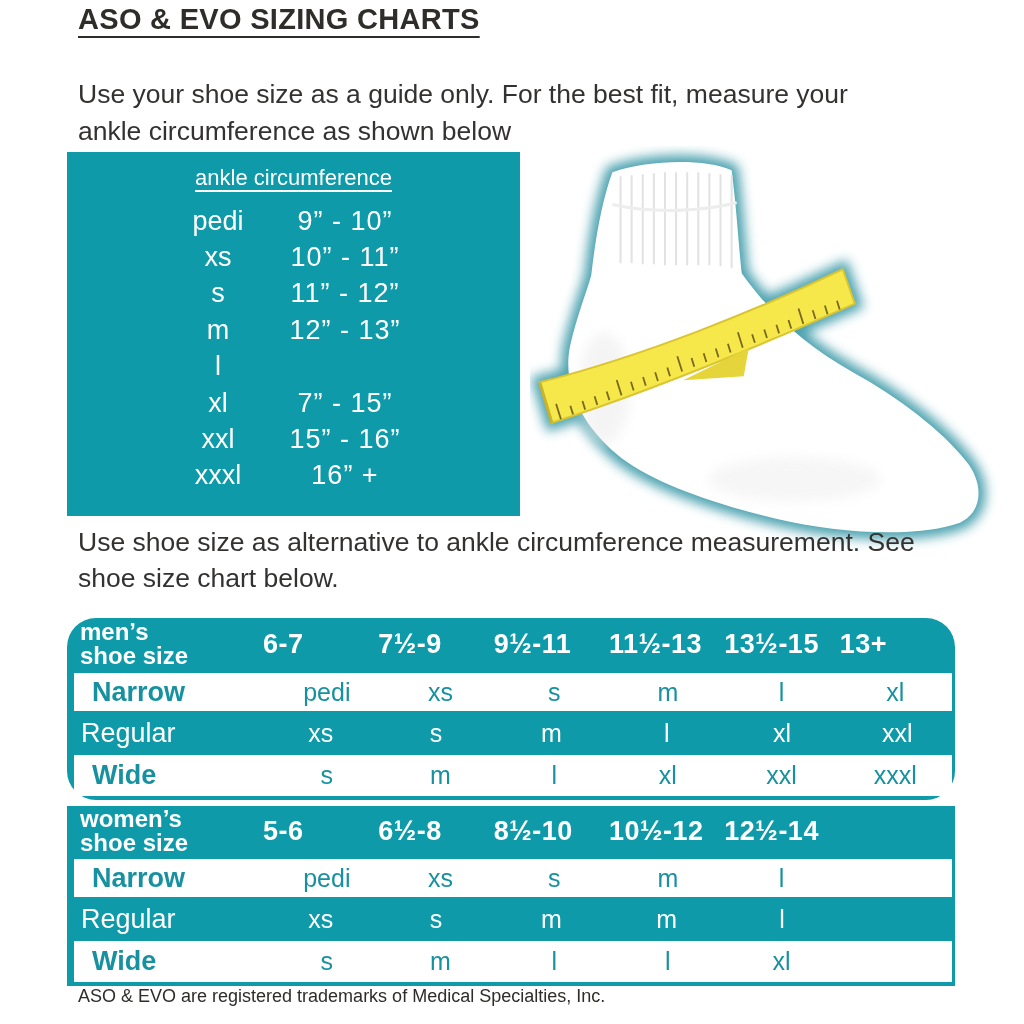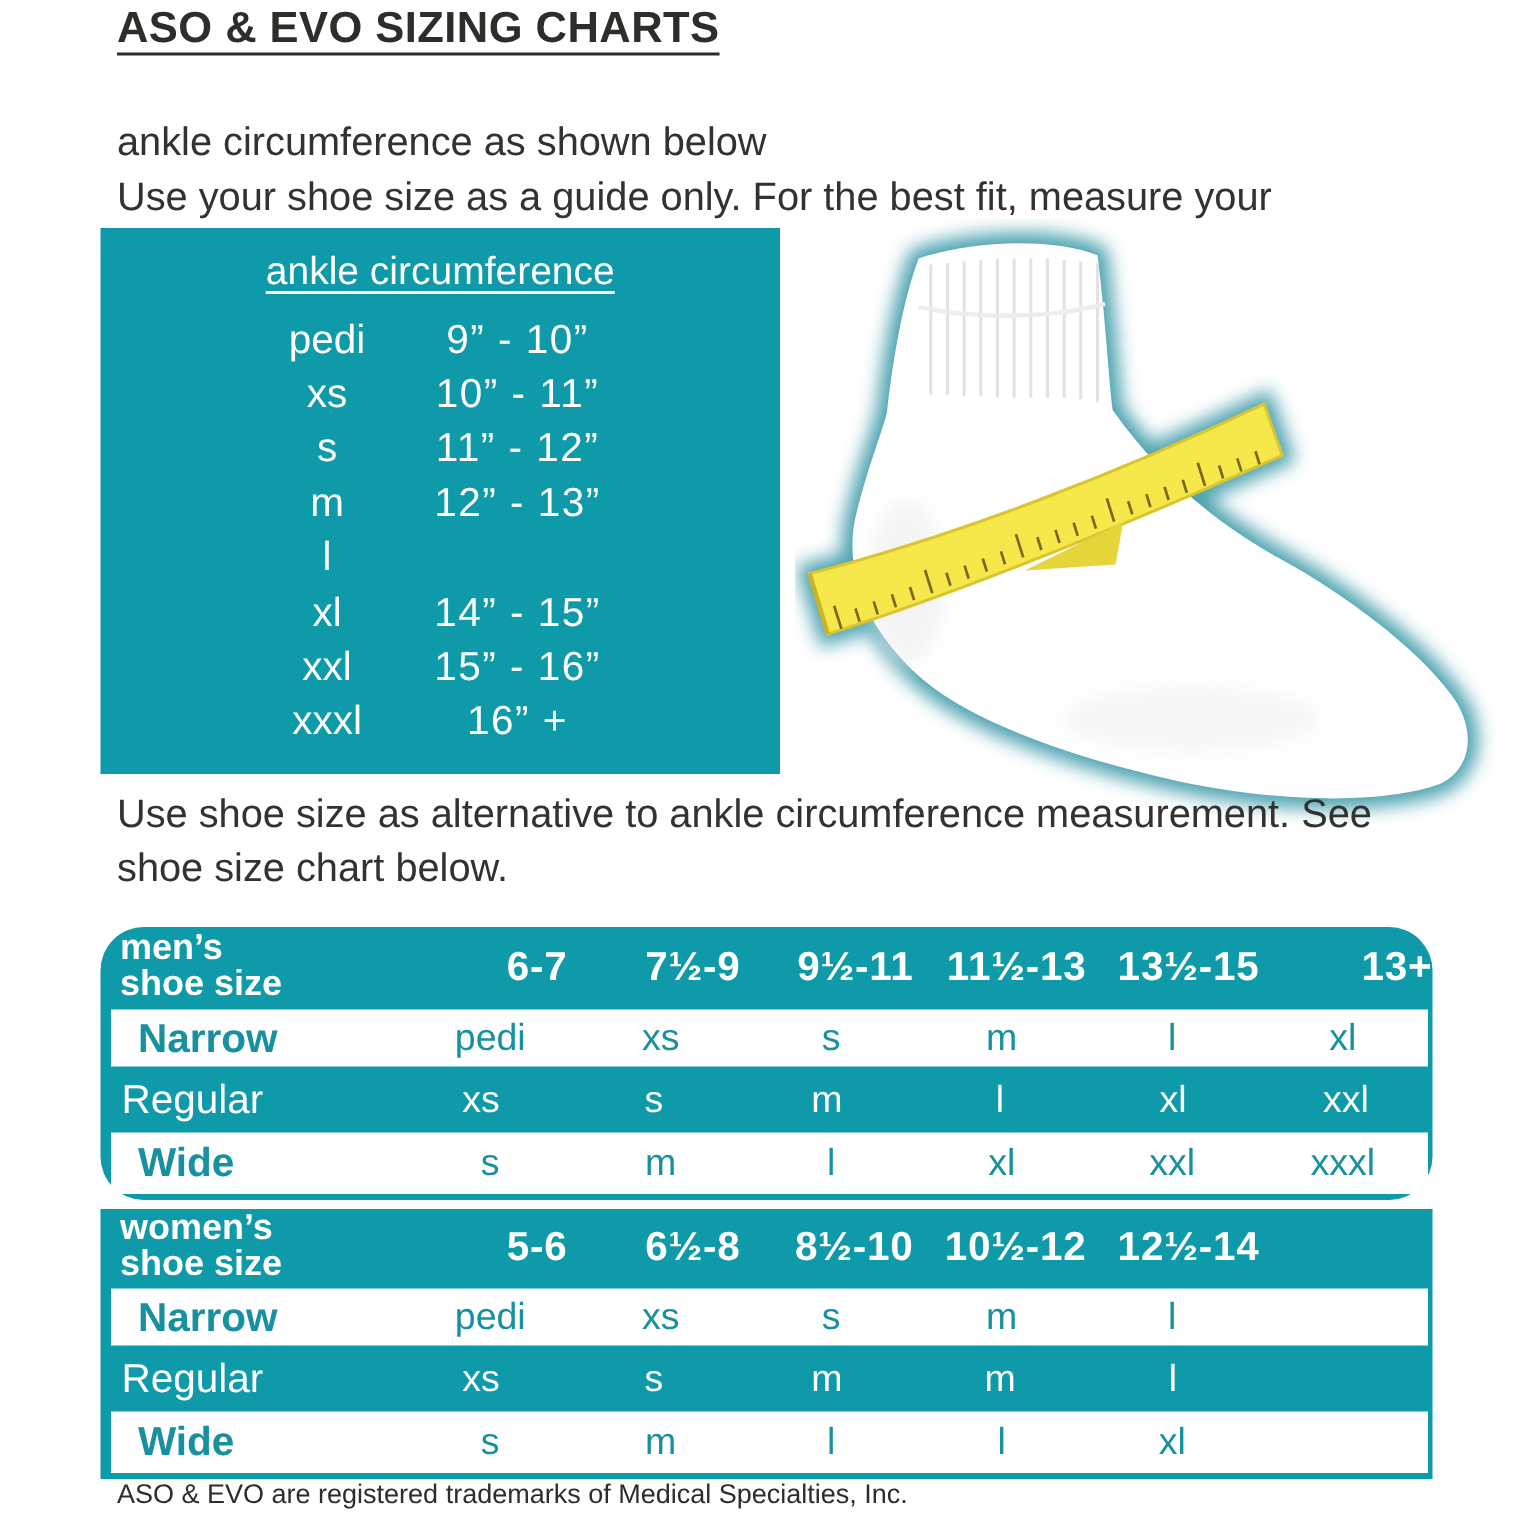--- a/index.html
+++ b/index.html
@@ -13,55 +13,55 @@
     text-decoration:underline;text-decoration-thickness:2px;text-underline-offset:7px;
   }
   .para{left:78px;font-size:26.5px;line-height:37px;color:#343230;}
   .intro{top:76px;}
   .altnote{top:524px;line-height:36px;}
   .footer{left:78px;top:986px;font-size:18px;color:#2f2d2a;}
 
   
   .anklebox{left:67px;top:152px;width:453px;height:364px;background:var(--teal);color:#fff;}
   .anklebox .abox-title{
-    margin-top:13px;text-align:center;font-size:26px;
+    margin-top:13px;text-align:center;font-size:22px;
     text-decoration:underline;text-decoration-thickness:1.5px;text-underline-offset:5px;
   }
   .arows{margin-top:12px;}
   .arow{display:flex;height:36.4px;align-items:center;font-size:27px;}
   .a-size{width:190px;margin-left:56px;text-align:center;}
   .a-range{width:150px;margin-left:-43px;text-align:center;letter-spacing:1px;}
 
   
   .sizetable{left:67px;width:888px;background:var(--teal);}
   .mens{top:618px;border-radius:29px;}
   .womens{top:806px;}
   .t-head{display:grid;grid-template-columns:196px repeat(6,1fr);align-items:center;color:#fff;}
   .mens .t-head{height:52px;}
   .womens .t-head{height:50px;}
   .t-title{padding-left:13px;font-weight:700;font-size:24px;line-height:24px;}
-  .t-col{text-align:right;font-weight:700;font-size:27px;letter-spacing:.5px;}
+  .t-col{text-align:left;font-weight:700;font-size:27px;letter-spacing:.5px;}
   .t-row{display:grid;grid-template-columns:196px repeat(6,1fr);align-items:center;height:38px;}
   .t-row.white{background:#ffffff;color:var(--tealText);margin:3px 3px 0 7px;}
   .t-row.tealrow{background:transparent;color:#ffffff;margin-top:3px;}
   .t-row.last{margin-bottom:4px;height:41px;}
   .t-label{padding-left:14px;font-size:27px;}
   .t-row.white .t-label{padding-left:18px;font-weight:bold;}
   .t-cell{text-align:center;font-size:25px;}
 </style>
 </head>
 <body>
 
 <div class="page" style="--teal:#0e9aa8;--tealText:#17919f;">
 
   <div class="abs page-title">ASO &amp; EVO SIZING CHARTS</div>
 
   <div class="abs para intro">
+    <div>Use your shoe size as a guide only. For the best fit, measure your</div>
     <div>ankle circumference as shown below</div>
-    <div>Use your shoe size as a guide only. For the best fit, measure your</div>
   </div>
 
   <div class="abs anklebox">
     <div class="abox-title">ankle circumference</div>
     <div class="arows">
       <div class="arow">
           <span class="a-size">pedi</span>
           <span class="a-range">9” - 10”</span>
         </div>
       <div class="arow">
@@ -74,21 +74,21 @@
         </div>
       <div class="arow">
           <span class="a-size">m</span>
           <span class="a-range">12” - 13”</span>
         </div>
       <div class="arow">
           <span class="a-size">l</span>
         </div>
       <div class="arow">
           <span class="a-size">xl</span>
-          <span class="a-range">14” - 15”</span>
+          <span class="a-range">7” - 15”</span>
         </div>
       <div class="arow">
           <span class="a-size">xxl</span>
           <span class="a-range">15” - 16”</span>
         </div>
       <div class="arow">
           <span class="a-size">xxxl</span>
           <span class="a-range">16” +</span>
         </div>
     </div>

